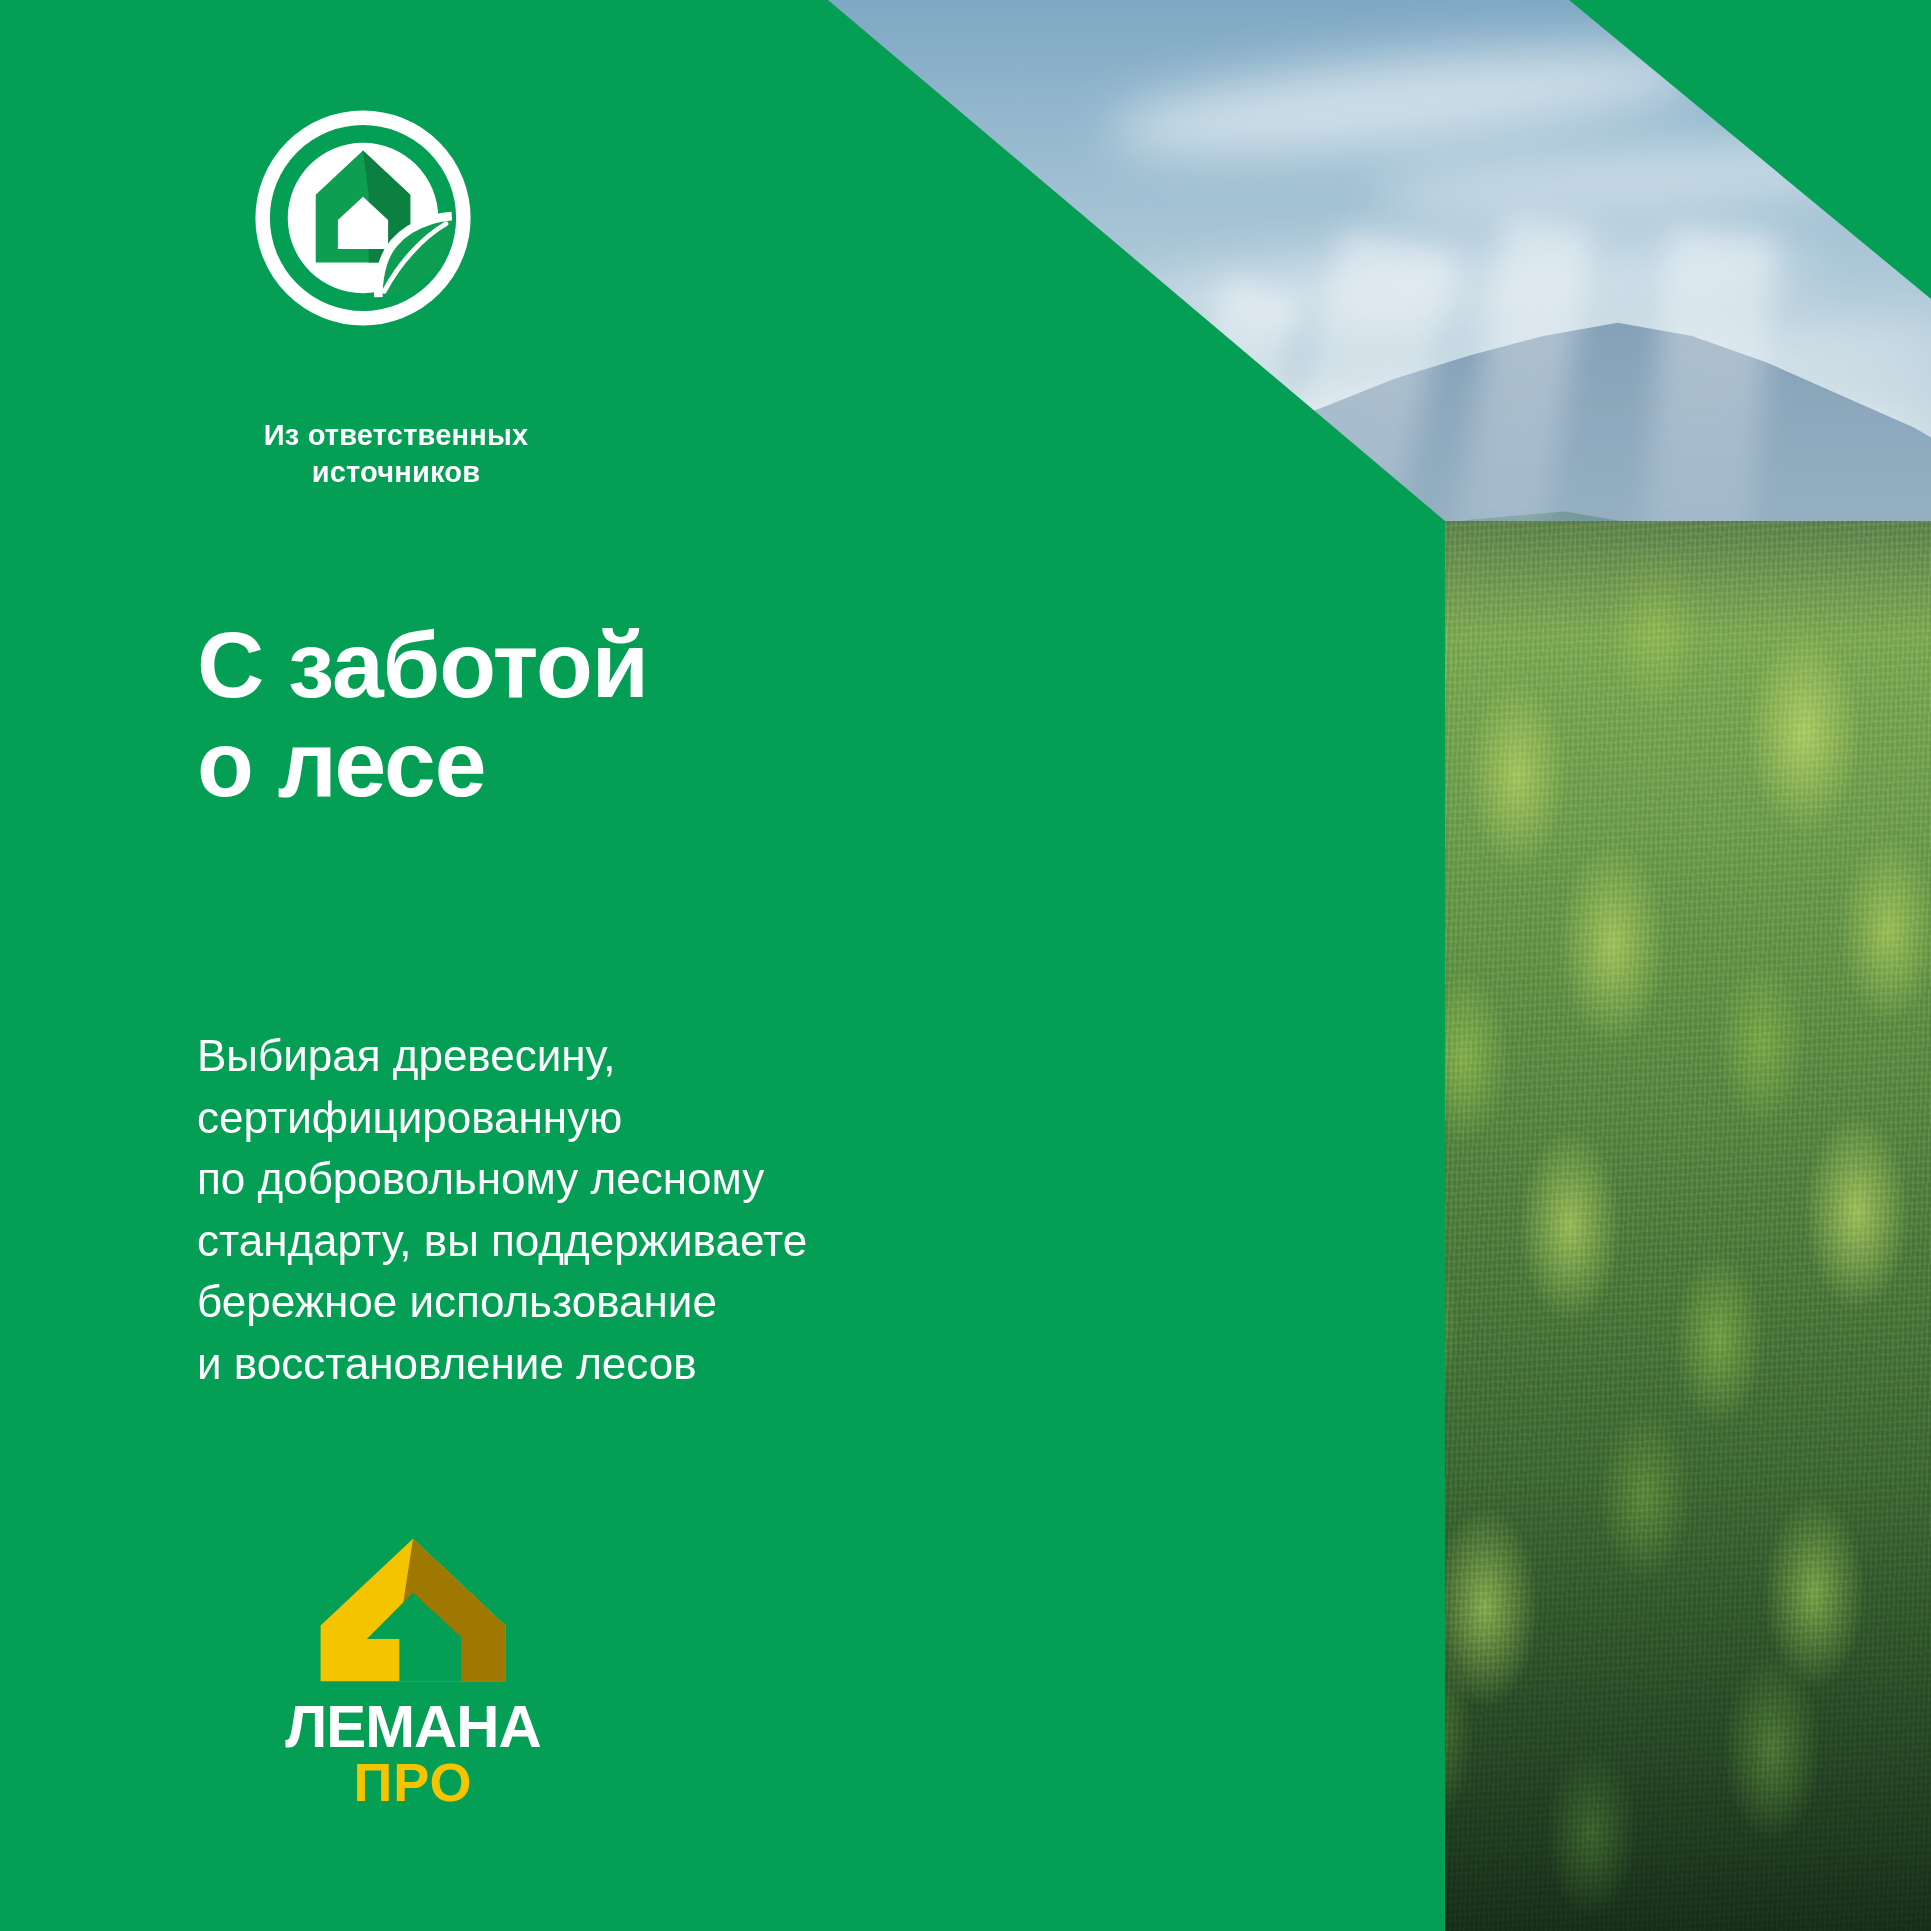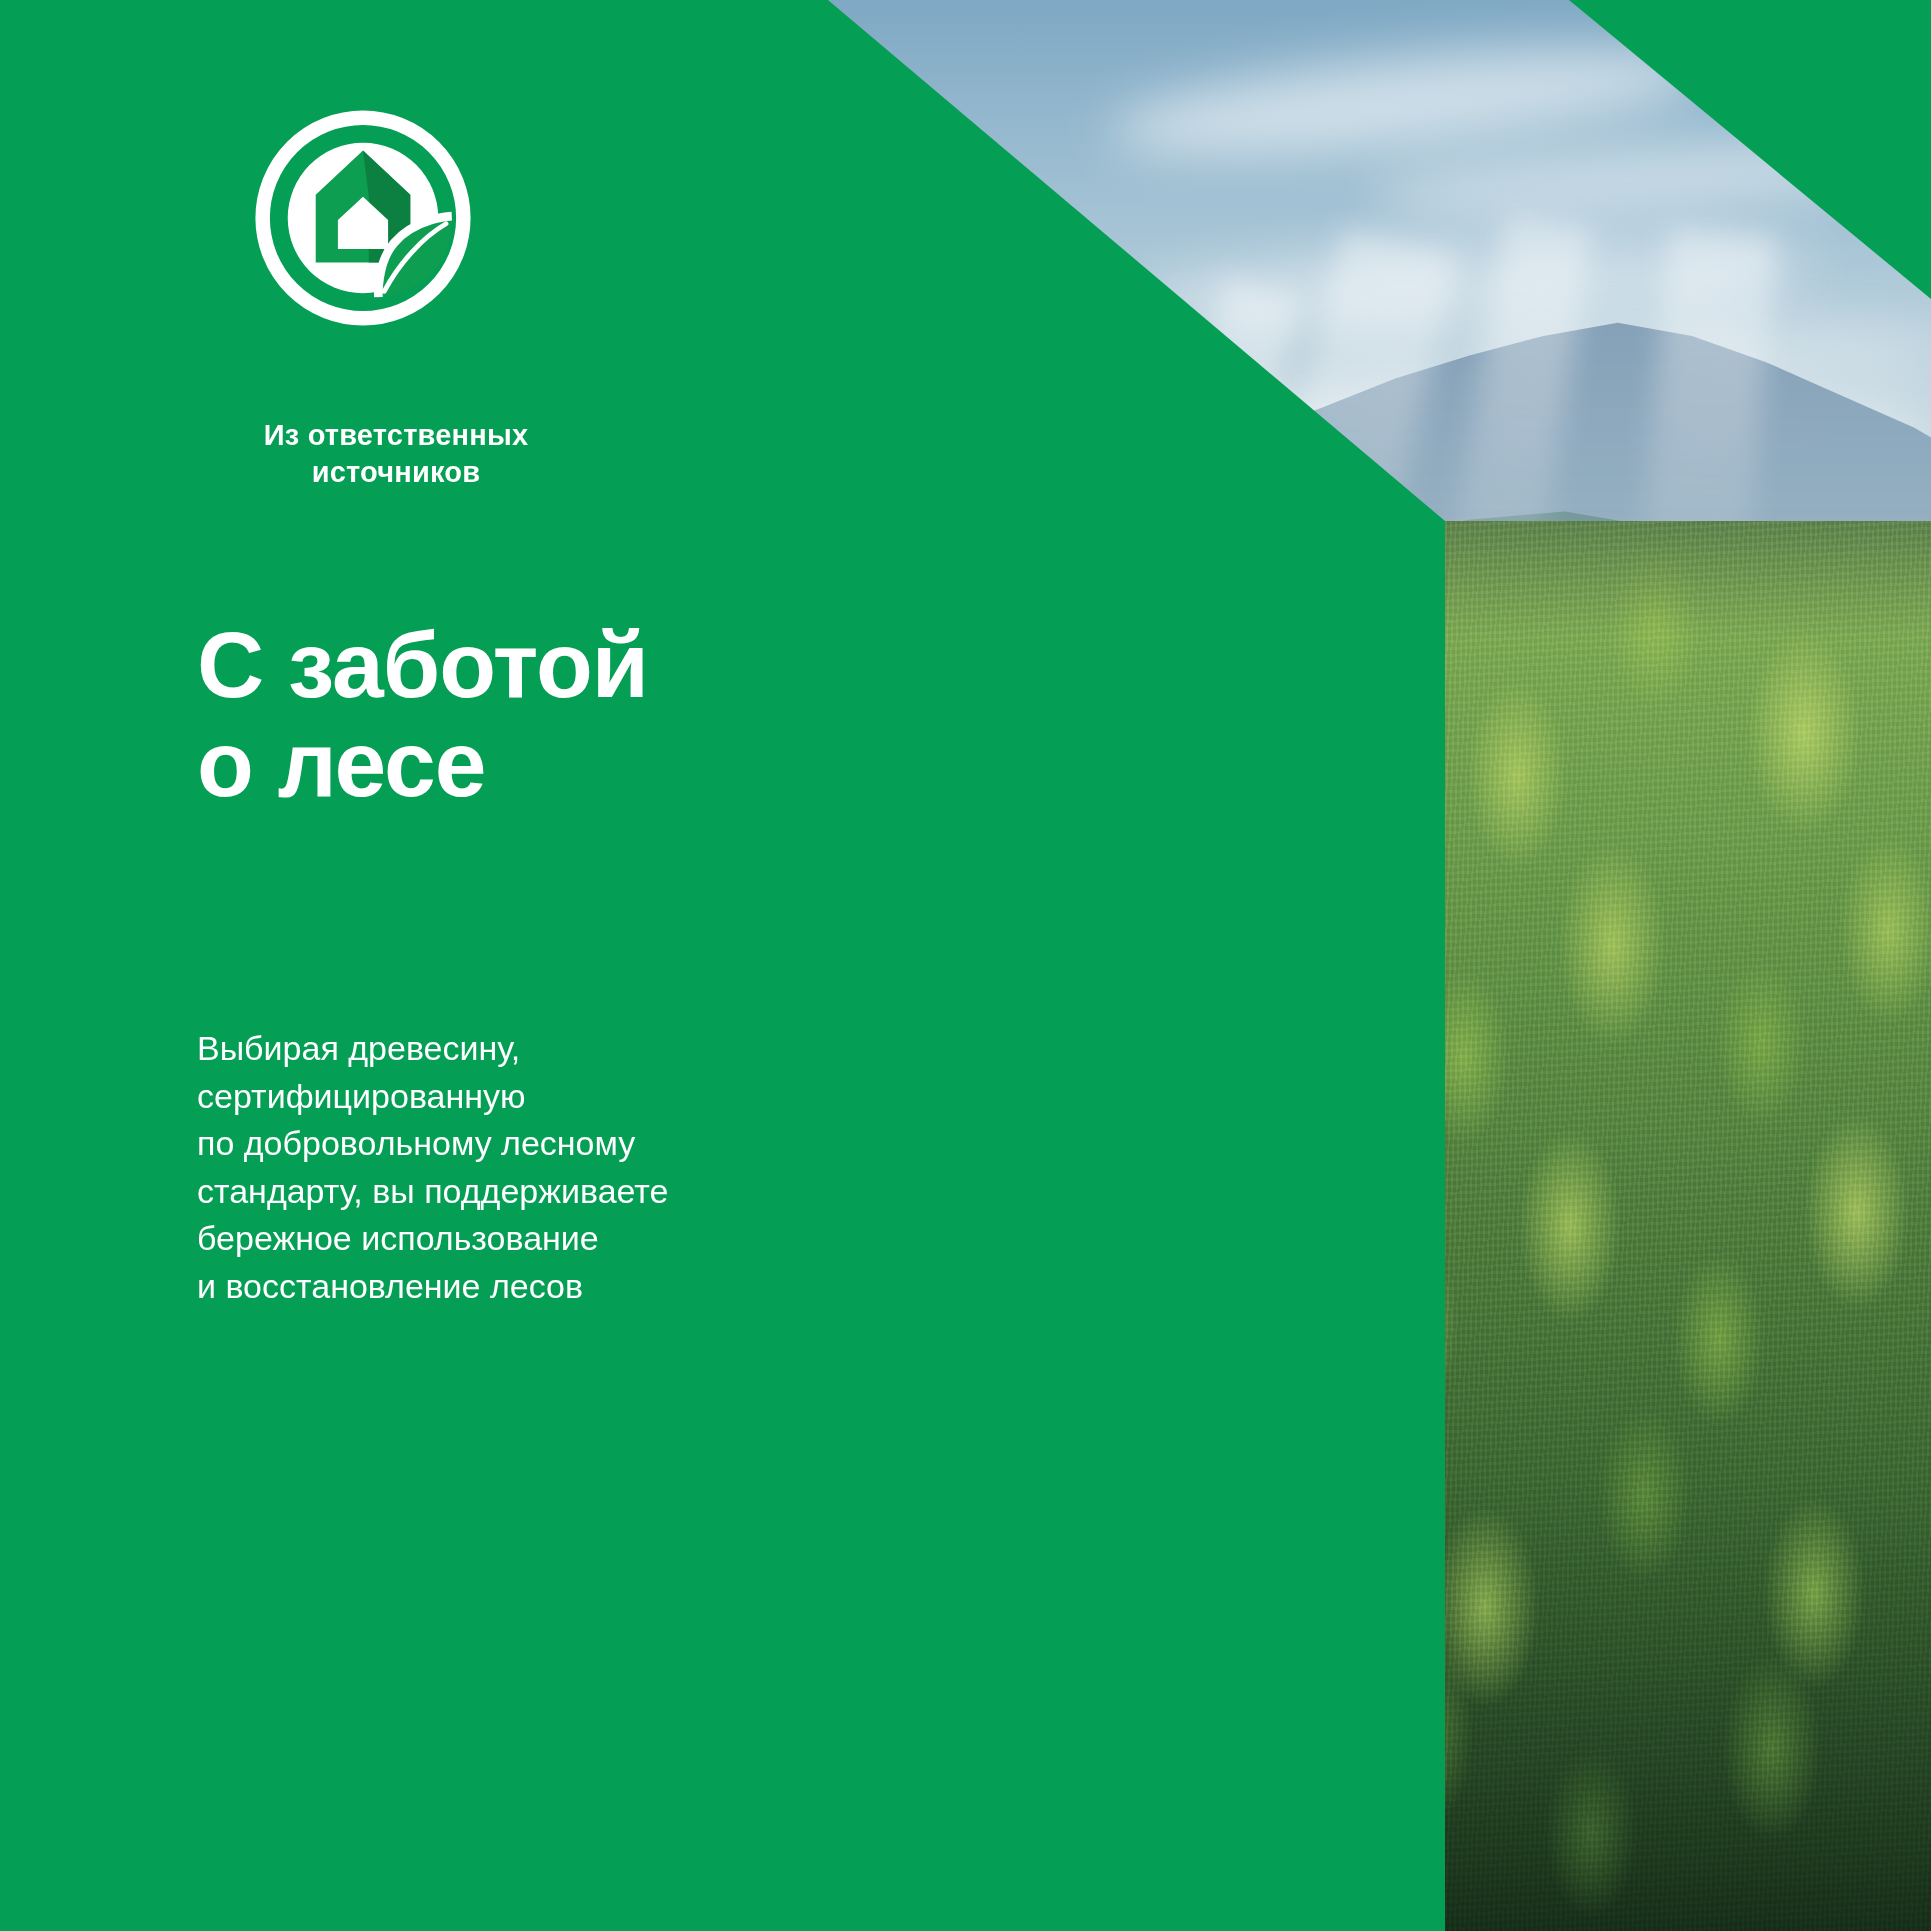--- a/index.html
+++ b/index.html
@@ -192,21 +192,21 @@
     letter-spacing: -1px;
     white-space: pre-line;
   }
 
   
   .bodycopy {
     position: absolute;
     left: 197px; top: 1025px;
     width: 792px;
     color: #ffffff;
-    font-size: 34px;
+    font-size: 44px;
     font-weight: normal;
     line-height: 1.40;
     white-space: pre-line;
   }
 
   
   .brand {
     position: absolute;
     left: 220px; top: 1533px;
     width: 386px;
@@ -278,15 +278,34 @@
   <div class="headline">С заботой
 о лесе</div>
 
   <div class="bodycopy">Выбирая древесину,
 сертифицированную
 по добровольному лесному
 стандарту, вы поддерживаете
 бережное использование
 и восстановление лесов</div>
 
+  <div class="brand">
+    <svg class="brand-house" viewBox="0 0 400 160">
+
+      <path d="M200 6 L296 96 L296 154 L104 154 L104 96 Z" fill="#F5C400"></path>
+
+      <path d="M200 6 L296 96 L296 154 L186 154 L186 98 Z" fill="#9E7800"></path>
+
+      <path d="M200 62 L250 108 L250 154 L186 154 L186 110 L152 110 Z" fill="#049E55"></path>
+
+      <path d="M250 108 L296 108 L296 154 L250 154 Z" fill="#9E7800"></path>
+
+      <path d="M200 62 L248 108 L248 152 L188 152 L188 110 L154 110 Z" fill="#049E55"></path>
+    </svg>
+
+    <svg class="brand-word" viewBox="0 0 400 118">
+      <text x="200" y="56" text-anchor="middle" font-family="Liberation Sans, sans-serif" font-size="62" font-weight="bold" letter-spacing="-1" fill="#FFFFFF">ЛЕМАНА</text>
+      <text x="200" y="112" text-anchor="middle" font-family="Liberation Sans, sans-serif" font-size="56" font-weight="bold" letter-spacing="1" fill="#F5C400">ПРО</text>
+    </svg>
+  </div>
 
 </div>
 
 
 </body></html>

